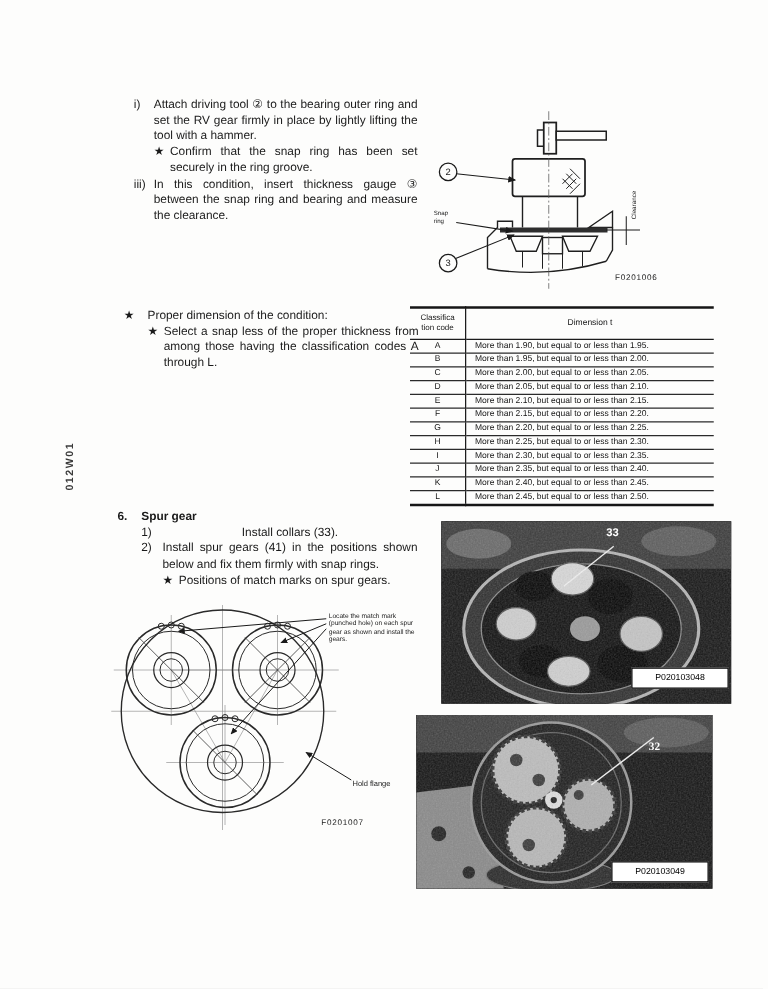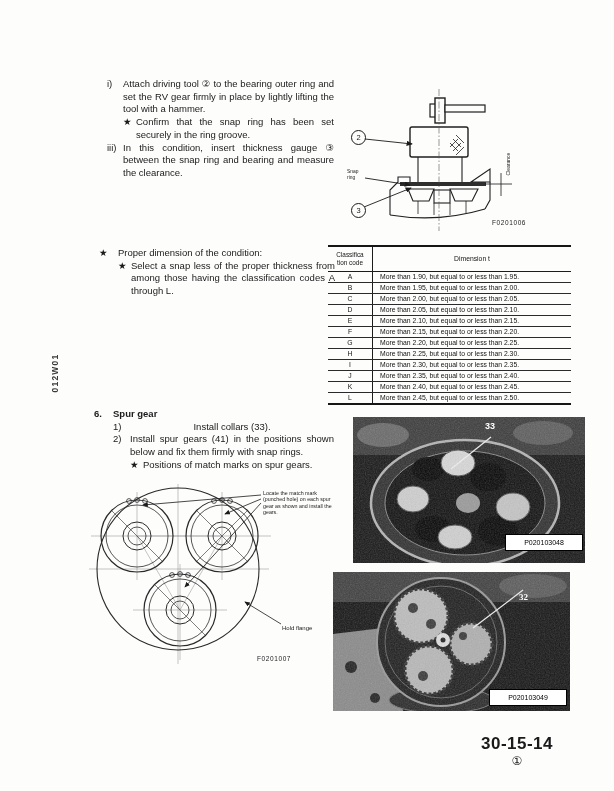--- a/index.html
+++ b/index.html
@@ -344,18 +344,14 @@
       <circle cx="90" cy="104" r="5" fill="#3a3a3a"></circle>
       <circle cx="110" cy="68" r="7" fill="#e0e0e0"></circle>
       <circle cx="110" cy="68" r="2.5" fill="#222"></circle>
       <line x1="190" y1="18" x2="140" y2="56" stroke="#f2f2f2" stroke-width="1.2"></line>
       <rect width="237" height="139" filter="url(#grain)" opacity="0.26"></rect>
     </svg>
     <div class="photo-callout" style="left:186px; top:20px;font-family:Liberation Serif, serif;">32</div>
     <div class="photo-label" style="left:156px; top:117px; width:76px; height:15px; line-height:15px;">P020103049</div>
   </div>
 
-  <div class="page-num">
-    <div class="num">30-15-14</div>
-    <div class="circ">①</div>
-  </div>
 
 </div>
 
 </body></html>

